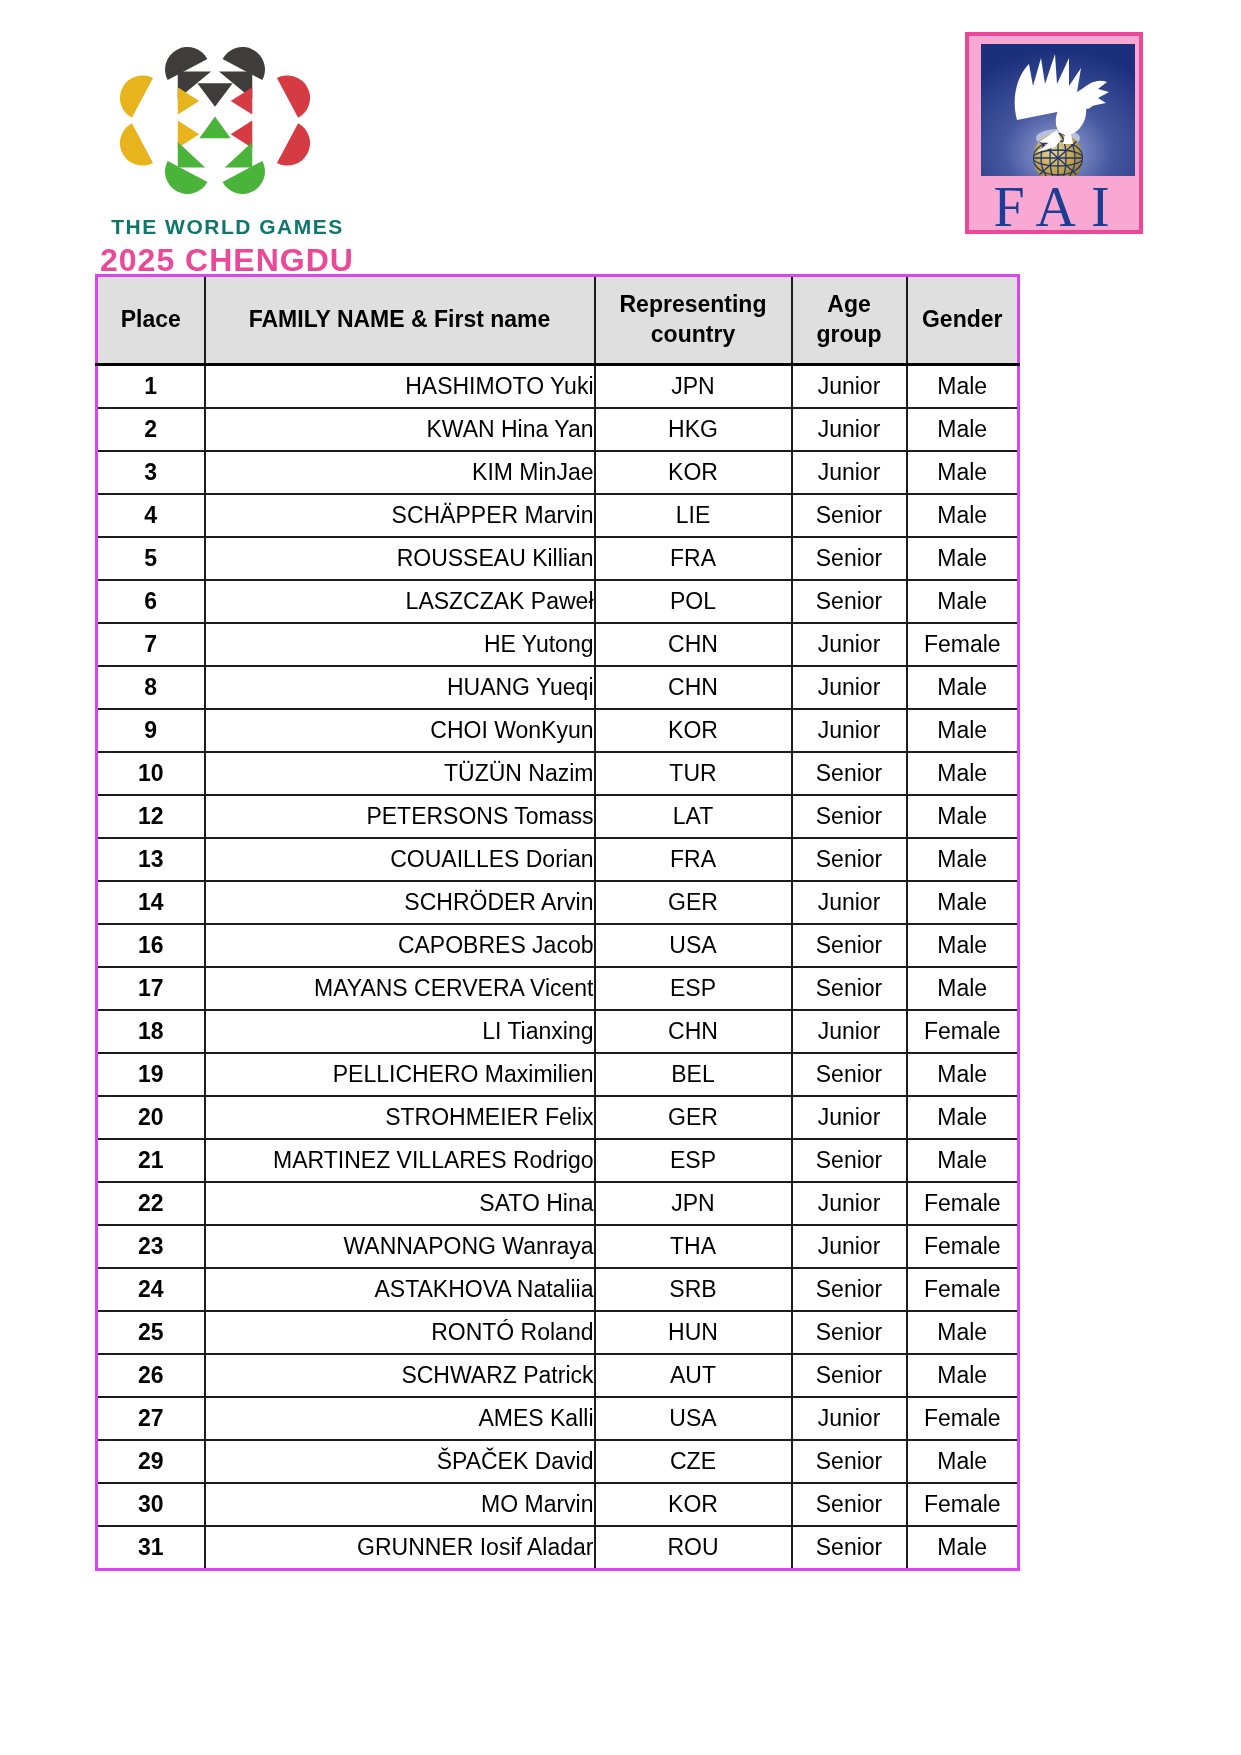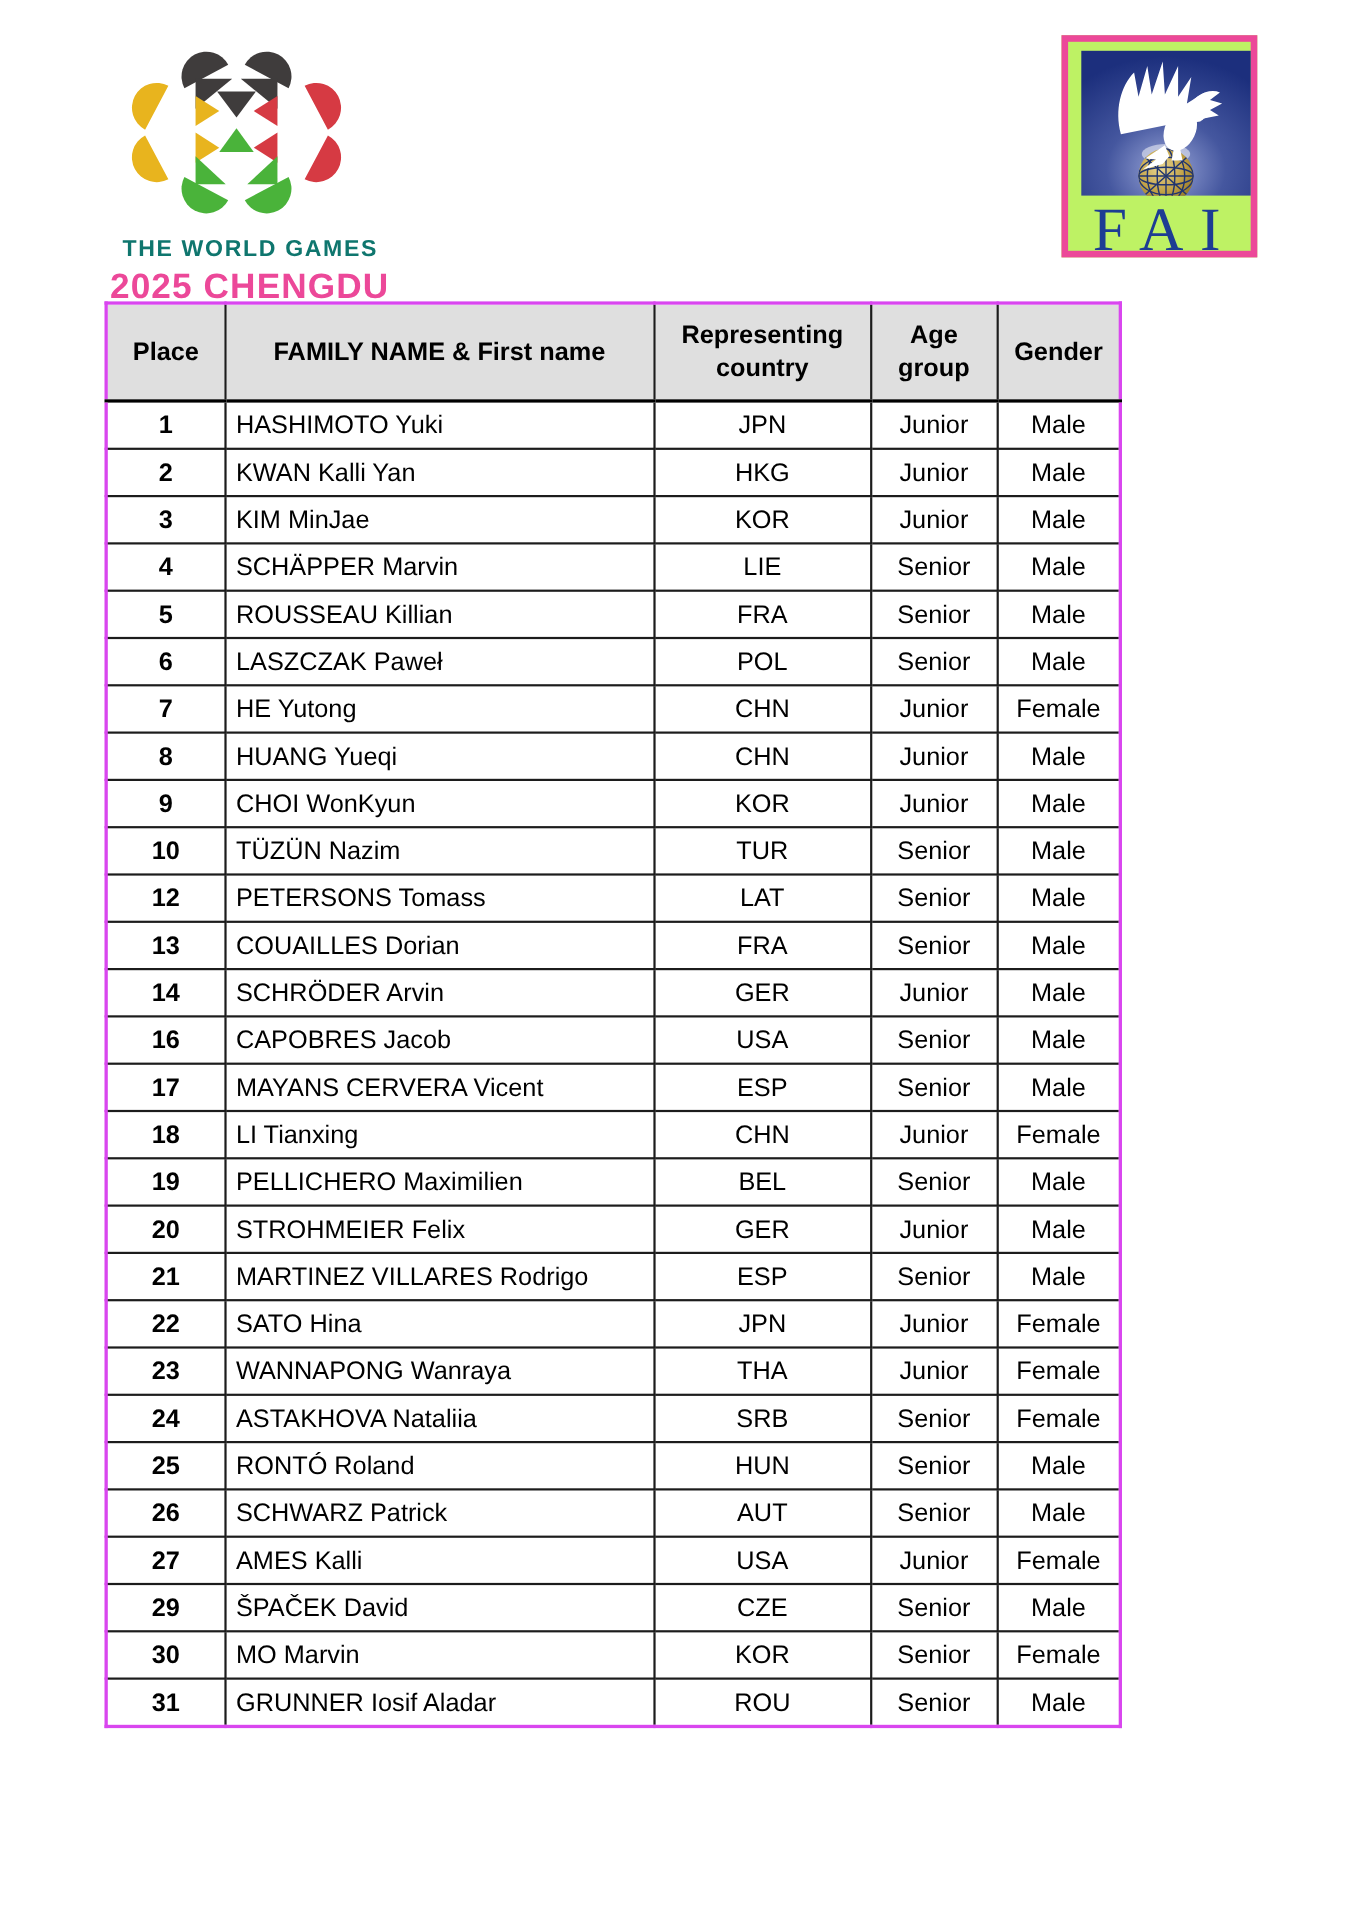--- a/index.html
+++ b/index.html
@@ -8,34 +8,34 @@
     font-family:"Liberation Sans",sans-serif;color:#000;overflow:hidden;
   }
   
   .wg-logo{position:absolute;left:100px;top:30px;width:230px;text-align:center;}
   .wg-emblem{display:block;margin:12px auto 16px auto;width:196px;height:157px;}
   .wg-line1{display:flex;align-items:center;justify-content:center;gap:7px;
     font-size:21px;font-weight:bold;letter-spacing:1.5px;color:#0f766e;white-space:nowrap;padding-left:32px;}
   .wg-line2{font-size:32px;font-weight:bold;letter-spacing:1px;color:#ec4899;margin-top:3px;white-space:nowrap;}
   
   .fai-logo{position:absolute;left:965px;top:32px;width:178px;height:202px;
-    box-sizing:border-box;border:6px solid #ec4899;background:#bef264;padding:8px 10px 4px 10px;}
+    box-sizing:border-box;border:4px solid #ec4899;background:#f9a8d4;padding:8px 10px 4px 10px;}
   .fai-emblem{display:block;width:158px;height:132px;}
   .fai-text{font-family:"Liberation Serif",serif;font-size:56px;line-height:1;
     color:#1d3d93;text-align:center;letter-spacing:15px;text-indent:10px;margin-top:3px;}
   
   table.results{position:absolute;left:95px;top:274px;width:922px;
     border-collapse:collapse;table-layout:fixed;border:3px solid #d946ef;}
   .results th,.results td{border:2px solid #1c1c1c;overflow:hidden;white-space:nowrap;}
   .results thead th{background:#dfdfdf;font-size:23px;font-weight:bold;height:86px;
     text-align:center;vertical-align:middle;line-height:1.3;white-space:normal;
     border-bottom:3px solid #000;padding:0 4px;}
   .results td{height:41px;font-size:23px;text-align:center;vertical-align:middle;padding:0;}
   .results td.c0{font-weight:bold;}
-  .results td.c1{text-align:left;padding-left:9px;}
+  .results td.c1{text-align:right;padding-left:9px;}
   col.w0{width:108px;} col.w1{width:390px;} col.w2{width:197px;} col.w3{width:115px;} col.w4{width:112px;}
 </style>
 </head>
 <body>
 
 <div class="wg-logo">
   <svg class="wg-emblem" viewBox="0 0 200 160" xmlns="http://www.w3.org/2000/svg">
 
     <g>
       <path d="M-23,0 A23,23 0 0 1 23,0 Z" fill="#3f3c3c" transform="translate(72,28) rotate(-28)"></path>
@@ -144,21 +144,21 @@
   <tbody>
       <tr>
         <td class="c0">1</td>
         <td class="c1">HASHIMOTO Yuki</td>
         <td class="c2">JPN</td>
         <td class="c3">Junior</td>
         <td class="c4">Male</td>
       </tr>
       <tr>
         <td class="c0">2</td>
-        <td class="c1">KWAN Kalli Yan</td>
+        <td class="c1">KWAN Hina Yan</td>
         <td class="c2">HKG</td>
         <td class="c3">Junior</td>
         <td class="c4">Male</td>
       </tr>
       <tr>
         <td class="c0">3</td>
         <td class="c1">KIM MinJae</td>
         <td class="c2">KOR</td>
         <td class="c3">Junior</td>
         <td class="c4">Male</td>

